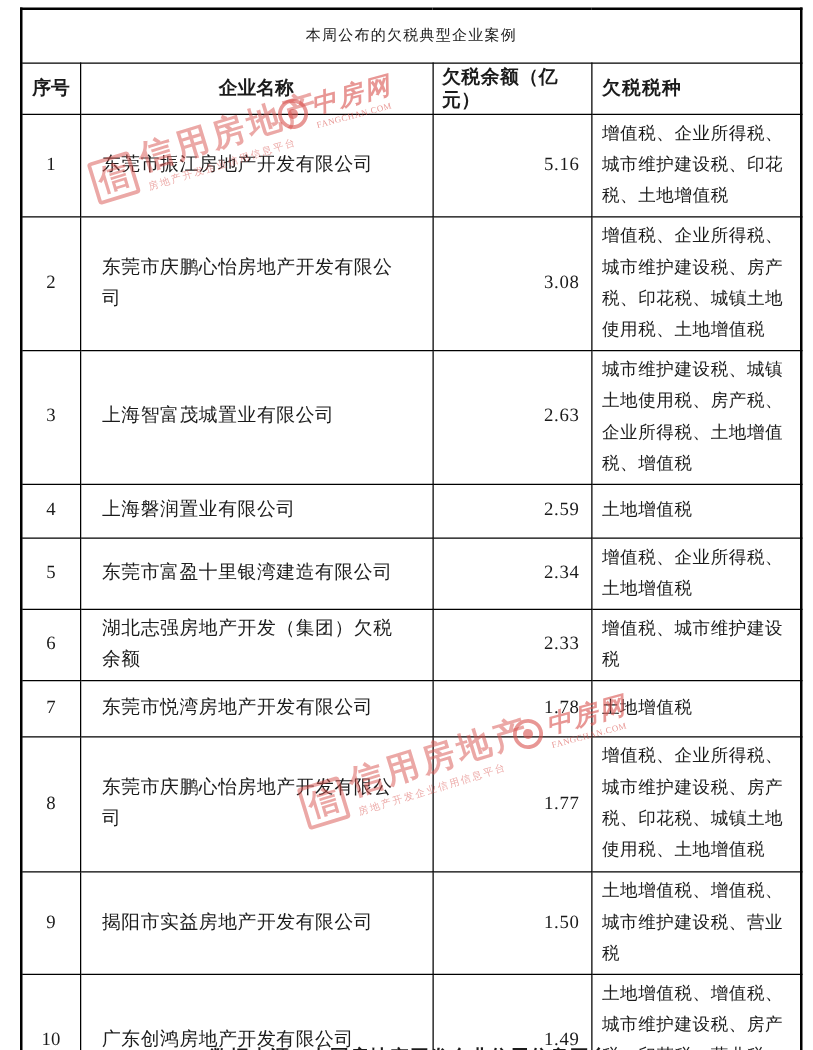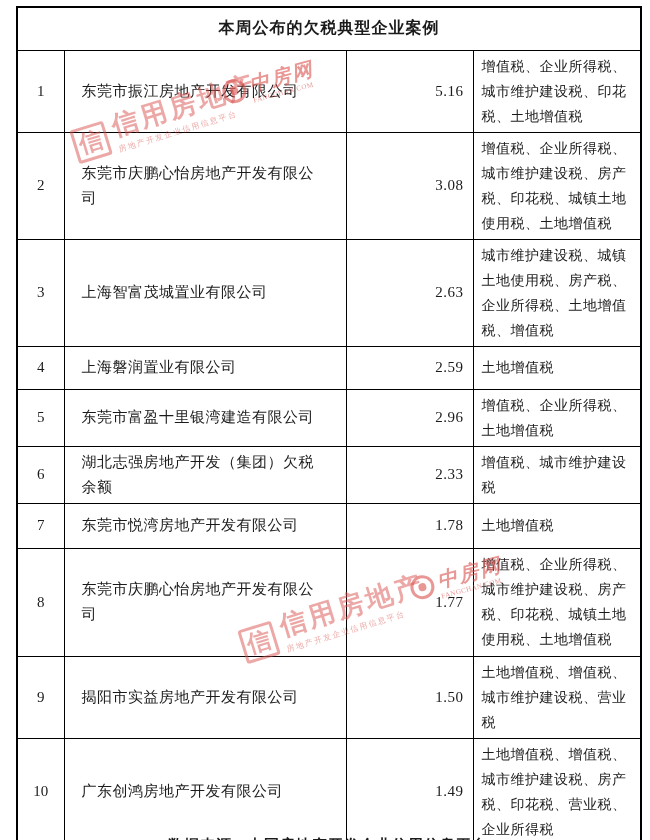--- a/index.html
+++ b/index.html
@@ -21,21 +21,21 @@
     table-layout: fixed;
     border: 2px solid #000;
   }
   table.arrears th, table.arrears td {
     border: 1px solid #000;
     vertical-align: middle;
     overflow: hidden;
   }
   tr.title-row th {
     height: 43px;
-    font-size: 16px; font-weight: bold;
+    font-size: 12px; font-weight: normal;
     text-align: center; letter-spacing: 1px;
   }
   tr.header-row th { height: 31px; font-size: 15px; font-weight: bold; }
   th.h-idx { text-align: center; }
   th.h-com { text-align: center; }
   th.h-amt { text-align: left; padding-left: 7px; letter-spacing: 0.5px; }
   th.h-tax { text-align: left; padding-left: 8px; letter-spacing: 1px; }
 
   td.c-idx { text-align: center; font-size: 15px; }
   td.c-com {
@@ -117,20 +117,26 @@
   <colgroup>
     <col style="width:47px">
       <col style="width:282px">
       <col style="width:127px">
       <col style="width:168px">
   </colgroup>
   <thead>
     <tr class="title-row">
       <th colspan="4">本周公布的欠税典型企业案例</th>
     </tr>
+    <tr class="header-row">
+      <th class="h-idx">序号</th>
+      <th class="h-com">企业名称</th>
+      <th class="h-amt">欠税余额（亿元）</th>
+      <th class="h-tax">欠税税种</th>
+    </tr>
   </thead>
   <tbody id="rows">
   <tr>
     <td class="c-idx">1</td>
     <td class="c-com">东莞市振江房地产开发有限公司</td>
     <td class="c-amt">5.16</td>
     <td class="c-tax">增值税、企业所得税、城市维护建设税、印花税、土地增值税</td>
   </tr>
 
   <tr>
@@ -150,21 +156,21 @@
   <tr>
     <td class="c-idx">4</td>
     <td class="c-com">上海磐润置业有限公司</td>
     <td class="c-amt">2.59</td>
     <td class="c-tax">土地增值税</td>
   </tr>
 
   <tr>
     <td class="c-idx">5</td>
     <td class="c-com">东莞市富盈十里银湾建造有限公司</td>
-    <td class="c-amt">2.96</td>
+    <td class="c-amt">2.34</td>
     <td class="c-tax">增值税、企业所得税、土地增值税</td>
   </tr>
 
   <tr>
     <td class="c-idx">6</td>
     <td class="c-com">湖北志强房地产开发（集团）欠税余额</td>
     <td class="c-amt">2.33</td>
     <td class="c-tax">增值税、城市维护建设税</td>
   </tr>
 

